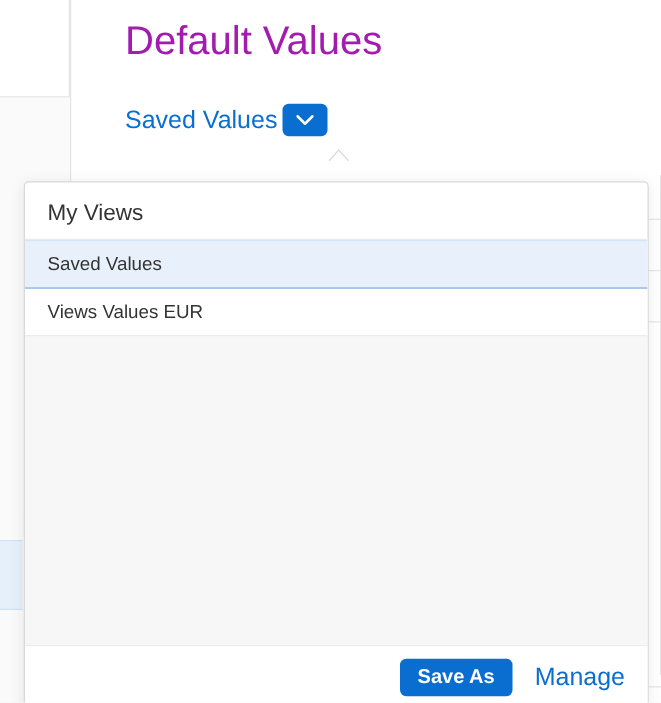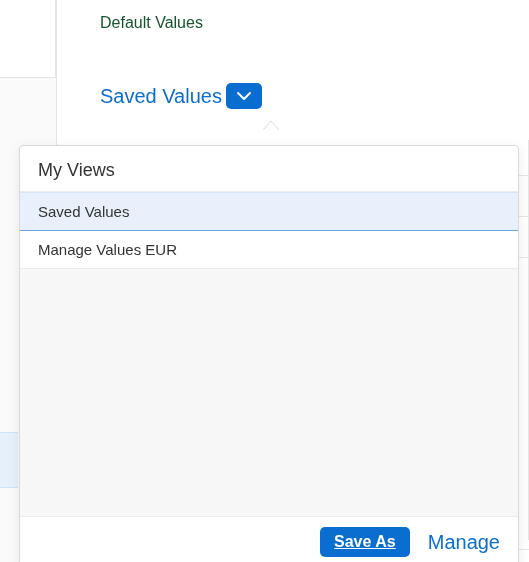--- a/index.html
+++ b/index.html
@@ -34,23 +34,23 @@
       background: #e6f0fa;
       border-top: 1px solid #d0e3f5;
       border-bottom: 1px solid #d0e3f5;
     }
     .bg-bottom-line { position: absolute; left: 56px; right: 0; top: 549px; height: 1px; background: #e5e5e5; }
     .bg-right-edge { position: absolute; right: 0; top: 140px; bottom: 22px; width: 1px; background: #e5e5e5; }
 
     .page-title {
       position: absolute;
       left: 100px; top: 14px;
-      font-size: 16px;
+      font-size: 32px;
       font-weight: 400;
-      color: #14532d;
+      color: #a21caf;
     }
 
     .dropdown-trigger {
       position: absolute;
       left: 100px; top: 83px;
       display: inline-flex;
       align-items: center;
       gap: 4px;
     }
     .dropdown-label {
@@ -127,21 +127,20 @@
     }
     .btn-primary {
       background: #0a6ed1;
       color: #fff;
       border: none;
       border-radius: 5px;
       padding: 6px 14px;
       font-size: 16px;
       font-weight: 600;
       cursor: pointer;
-      text-decoration: underline;
     }
     .link-action {
       color: #0a6ed1;
       font-size: 20px;
       cursor: pointer;
     }
   </style>
 </head>
 <body>
 
@@ -176,21 +175,21 @@
 </div>
 
 <div class="popover">
   <div class="popover-header">My Views</div>
 
   <div class="popover-list">
     <div class="popover-item selected">
       <span>Saved Values</span>
     </div>
     <div class="popover-item">
-      <span>Manage Values EUR</span>
+      <span>Views Values EUR</span>
     </div>
   </div>
 
   <div class="popover-footer">
     <button class="btn-primary">Save As</button>
     <span class="link-action">Manage</span>
   </div>
 </div>
 
 </body></html>

